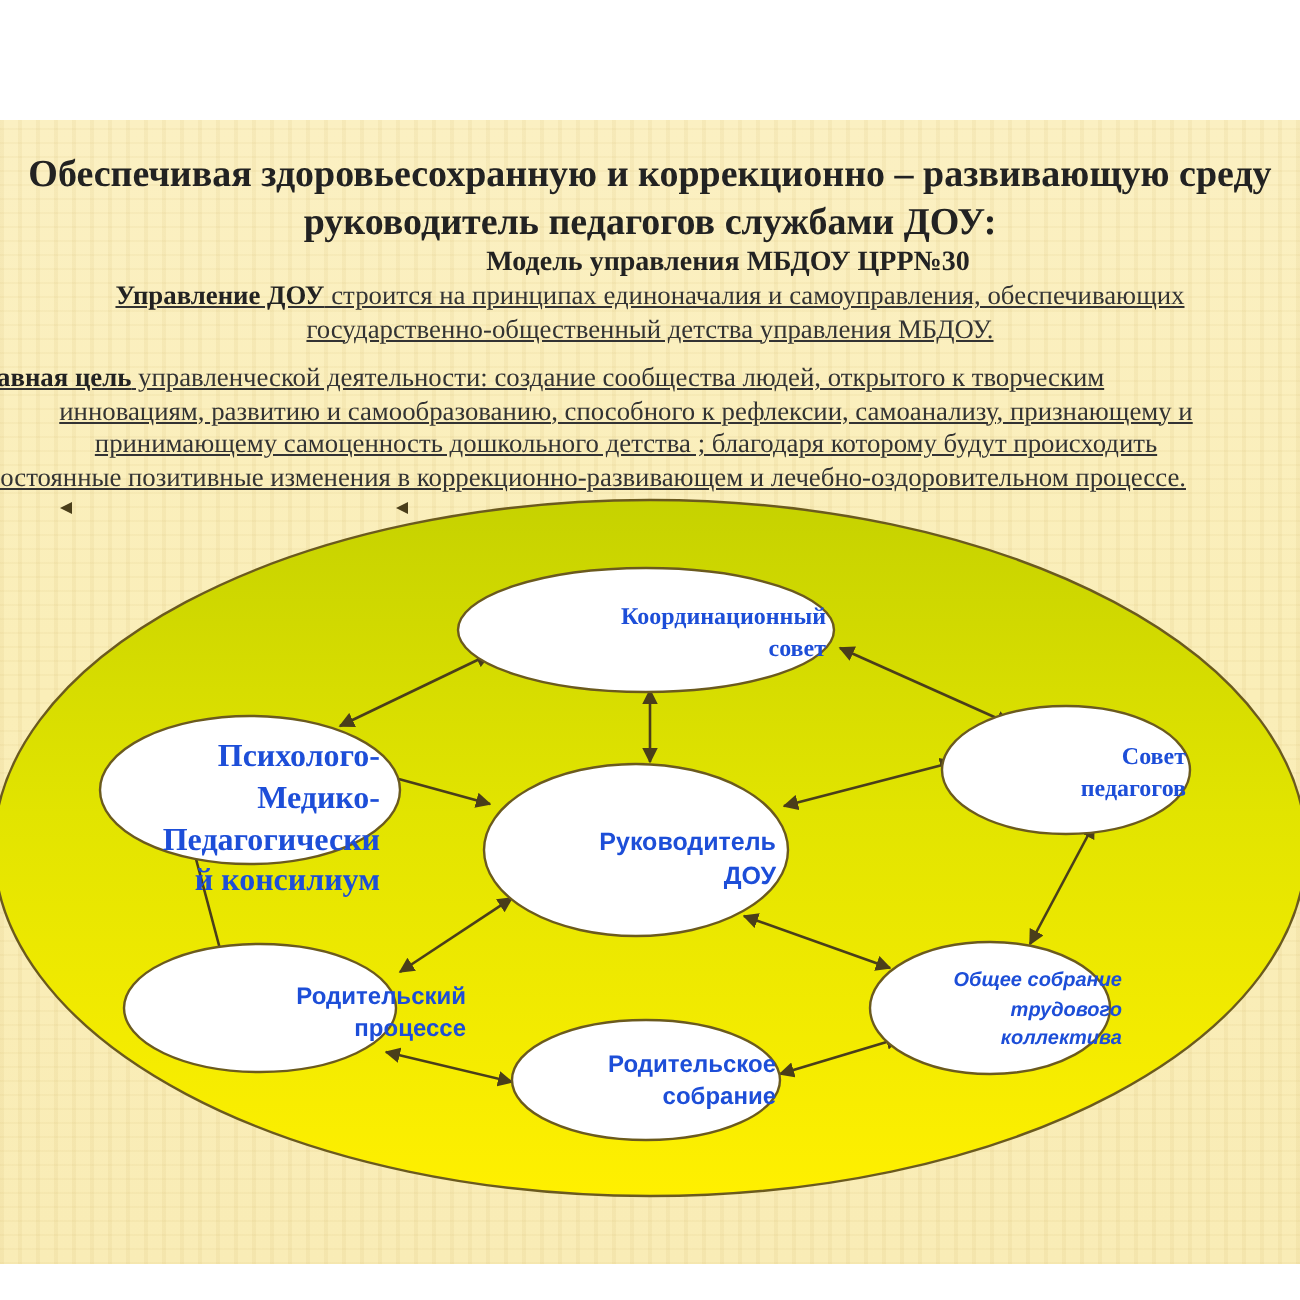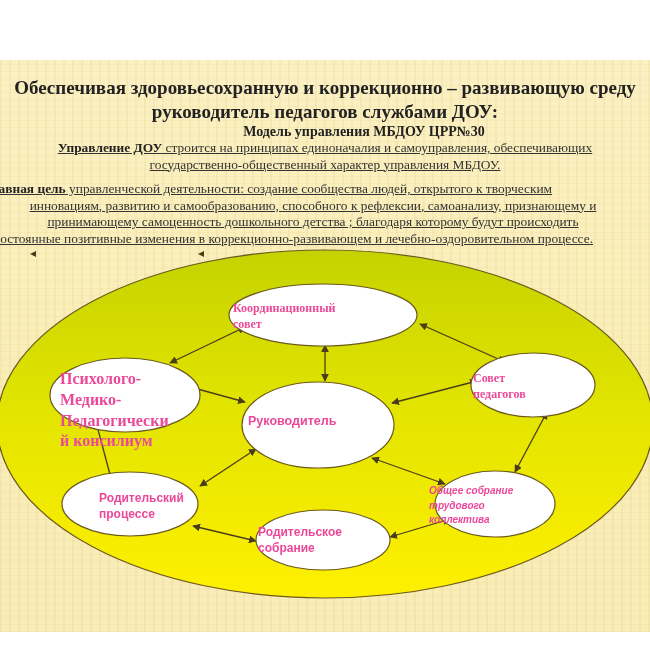--- a/index.html
+++ b/index.html
@@ -14,36 +14,36 @@
   .title { position:absolute; left:0; width:650px; text-align:center; font-weight:bold; color:#222; }
   .t1 { top:77px; font-size:19px; white-space:nowrap; }
   .t2 { top:101px; font-size:19px; }
   .t3 { top:124px; font-size:14px;padding-left:39px; }
   .para { position:absolute; left:0; width:650px; text-align:center; font-size:13.4px; color:#333; line-height:16.5px; white-space:nowrap;text-decoration:underline; }
   .p1 { top:140px; }
   .p2 { top:181px; }
   .para b { color:#222; }
   .line { display:block; }
   svg.diagram { position:absolute; left:0; top:0; }
-  .node-text { position:absolute; text-align:left; color:#ec4899; font-weight:bold; line-height:1.35; }
+  .node-text { position:absolute; text-align:right; color:#1d4ed8; font-weight:bold; line-height:1.35; }
   .serif { font-family:"Liberation Serif", serif; font-size:12px; }
   .sans { font-family:"Liberation Sans", sans-serif; font-size:12px; }
 </style>
 </head>
 <body>
 
 <div class="parchment"></div>
 
 <div class="title t1">Обеспечивая здоровьесохранную и коррекционно – развивающую среду</div>
 <div class="title t2">руководитель педагогов службами ДОУ:</div>
 <div class="title t3">Модель управления МБДОУ ЦРР№30</div>
 
 <div class="para p1">
   <span class="line"><b>Управление ДОУ</b><span> строится на принципах единоначалия и самоуправления, обеспечивающих</span></span>
-  <span class="line">государственно-общественный характер управления МБДОУ.</span>
+  <span class="line">государственно-общественный детства управления МБДОУ.</span>
 </div>
 
 <div class="para p2" style="left:-12px;">
   <span class="line" style="text-align:left; padding-left:0;"><b style="margin-left:-4px;">Главная цель</b><span> управленческой деятельности: создание  сообщества людей, открытого к творческим</span></span>
   <span class="line">инновациям, развитию и самообразованию, способного к рефлексии, самоанализу, признающему и</span>
   <span class="line">принимающему самоценность дошкольного  детства ; благодаря которому будут происходить</span>
   <span class="line" style="margin-left:-40px;">постоянные позитивные изменения в коррекционно-развивающем и лечебно-оздоровительном процессе.</span>
 </div>
 
 <svg class="diagram" width="650" height="650" viewBox="0 0 650 650">
@@ -95,20 +95,21 @@
 
 <div class="node-text serif" style="left:60px; top:369px; width:130px; font-size:16px; line-height:1.3;">
   <div>Психолого-</div>
   <div>Медико-</div>
   <div>Педагогически</div>
   <div>й консилиум</div>
 </div>
 
 <div class="node-text sans" style="left:248px; top:413px; width:140px; font-size:12.5px;">
   <div>Руководитель</div>
+  <div>ДОУ</div>
 </div>
 
 <div class="node-text serif" style="left:473px; top:370px; width:120px;">
   <div>Совет</div>
   <div>педагогов</div>
 </div>
 
 <div class="node-text sans" style="left:63px; top:490px; width:134px;margin-left:36px;">
   <div>Родительский</div>
   <div>процессе</div>

